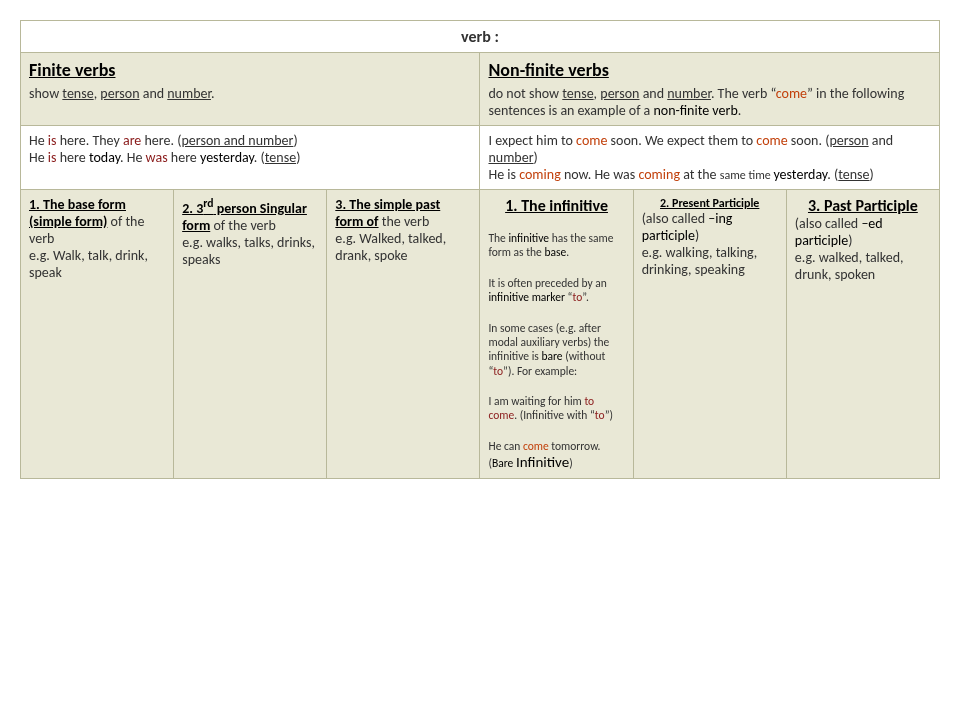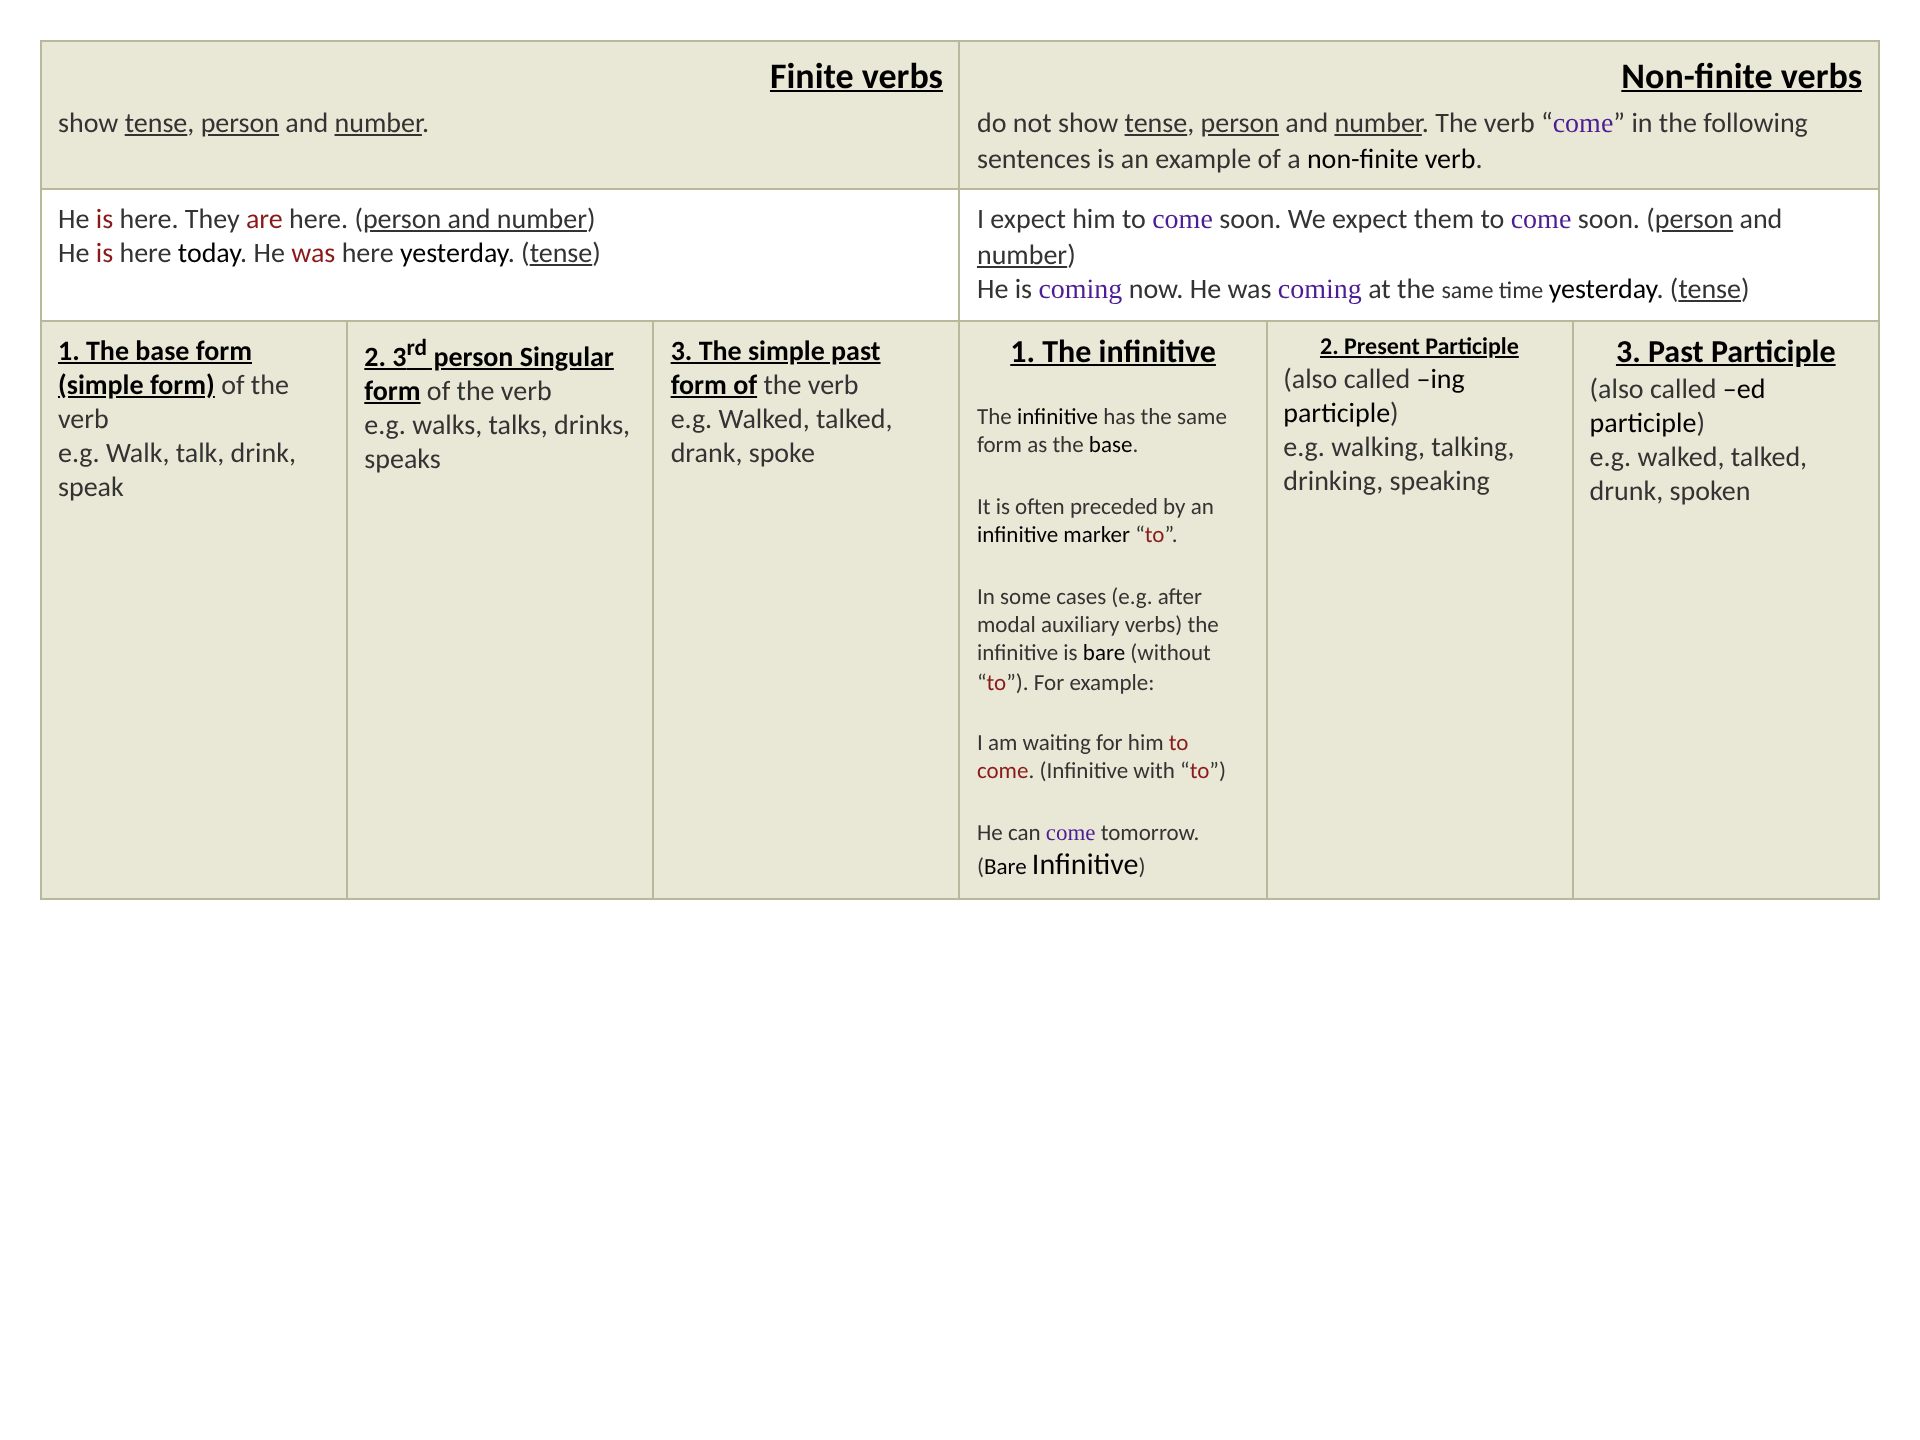--- a/index.html
+++ b/index.html
@@ -29,34 +29,37 @@
   }
   .row2 td { background:#e9e8d6; }
   .row3 td { background:#fff; }
   .row4 td { background:#e9e8d6; }
   .title-link {
     font-weight: bold;
     text-decoration: underline;
     font-size: 18px;
     color:#000;
   }
-  .center { text-align:right; display:block; margin-bottom:4px;}
+  .center { text-align:left; display:block; margin-bottom:4px;}
   .u { text-decoration: underline; margin-top: 32px; }
   .green { color:#000000; }
   .maroon { color:#8a1a1a; }
-  .orange { color:#4c1d95;font-family:Liberation Serif, serif; }
+  .orange { color:#c2410c; }
   .small { font-size:11.5px; line-height:1.25;margin-top:16px; }
   .cell-link { text-decoration:underline; color:#000;text-align:center; }
   .bold { font-weight:bold; }
 </style>
 </head>
 <body>
 
 <table>
   <tbody>
+      <tr>
+    <td colspan="6" class="hdr">verb :</td>
+  </tr>
   <tr class="row2">
     <td colspan="3">
       <span class="title-link center">Finite verbs</span>
       <span>
         <span>show </span><span class="u">tense</span><span>, </span><span class="u">person</span><span> and </span><span class="u">number</span><span>.</span>
       </span>
     </td>
     <td colspan="3">
       <span class="title-link center">Non-finite verbs</span>
       <span>

